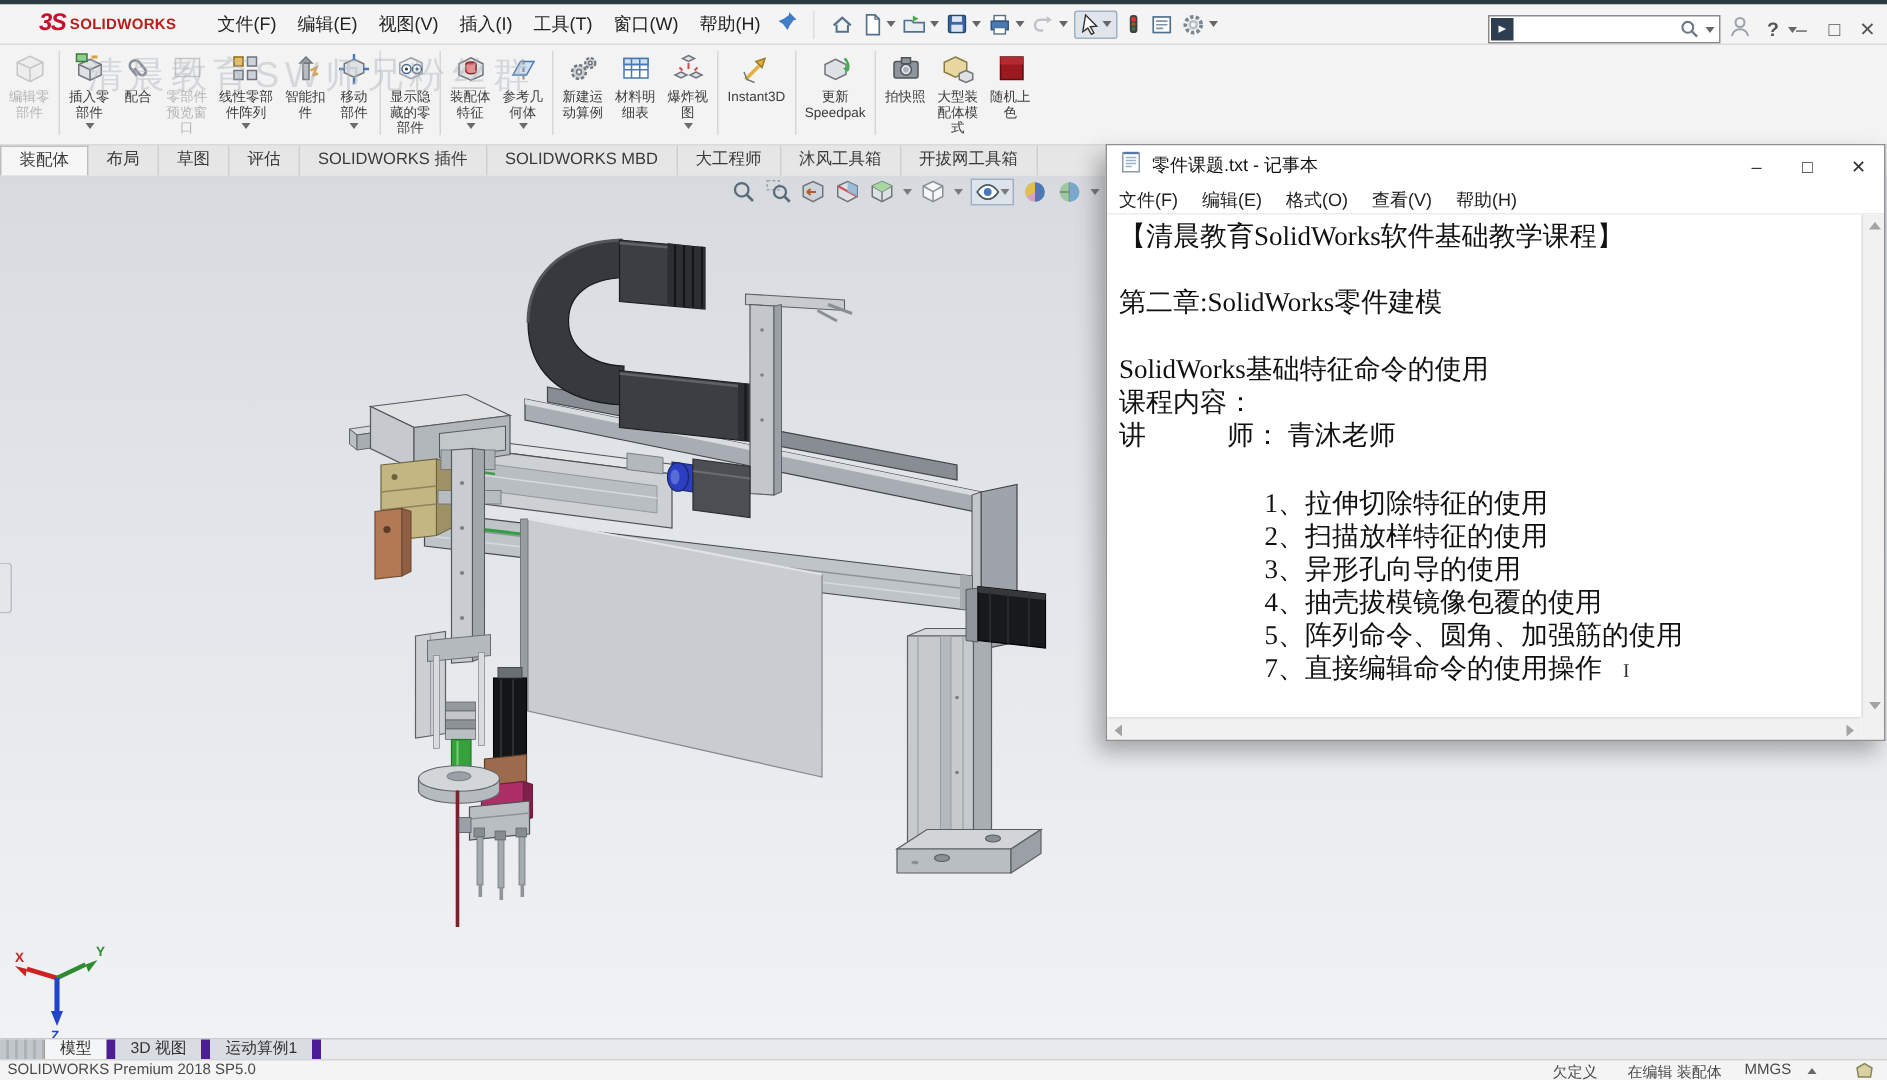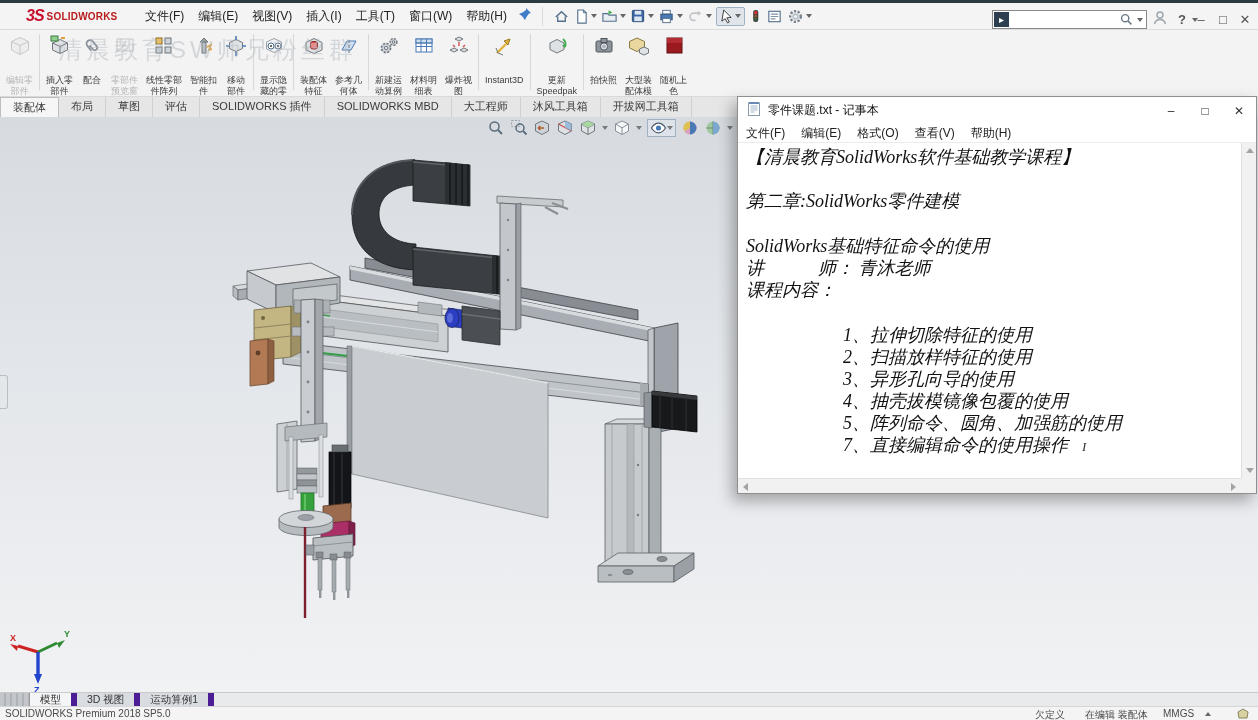--- a/index.html
+++ b/index.html
@@ -21,21 +21,21 @@
   .doctitle { position:absolute; left:815px; top:3px; line-height:27px; font-size:12px; color:#444; }
   .search { position:absolute; left:992px; top:7px; width:155px; height:19px; background:#fff; border:1px solid #8a8a8a; display:flex; align-items:center; }
   .search .swicon { width:15px; height:15px; background:#2d3e50; color:#fff; font-size:10px; text-align:center; line-height:15px; margin:0 3px 0 1px; }
   .search .ph { color:#8a8a8a; font-size:12px; flex:1;margin-top:45px; }
   .help-q { position:absolute; left:1178px; top:3px; line-height:27px; font-size:13px; color:#555; font-weight:bold;}
   .user-ico { position:absolute; left:1152px; top:7px; }
   .winbtns { position:absolute; right:2px; top:3px; display:flex; height:27px; align-items:center; }
   .winbtns .wb { width:22px; text-align:center; color:#555; font-size:13px; }
   
   .ribbon { position:absolute; left:0; top:30px; width:1258px; height:66px; background:#f3f3f3; display:flex; align-items:flex-start; padding-left:2px; }
-  .rbtn { display:flex; flex-direction:column; align-items:center; padding:4px 4px 0 4px;gap:16px; }
+  .rbtn { display:flex; flex-direction:column; align-items:center; padding:4px 4px 0 4px; }
   .rbtn .ricon { height:23px; display:flex; align-items:center; }
   .rbtn .rlbl { font-size:9px; line-height:10.5px; color:#3c3c3c; text-align:center; white-space:pre-line; margin-top:2px; }
   .rbtn .rcaret { width:0;height:0;border-left:3px solid transparent;border-right:3px solid transparent;border-top:4px solid #6b6b6b; margin-top:2px;}
   .rbtn.disabled { filter:grayscale(1); opacity:.35; }
   .rsep { width:1px; height:56px; background:#d7d7d7; margin:4px 2px 0 2px; }
   .watermark { position:absolute; left:58px; top:34px; font-size:24px; color:#aeb6bd; opacity:.45; letter-spacing:4px; z-index:40; pointer-events:none; }
   
   .cmdtabs { position:absolute; left:0; top:96px; width:1258px; height:21px; background:#e6e6e6; border-top:1px solid #dadada; display:flex; font-size:11px; color:#3a3a3a; }
   .ctab { padding:0 12px; line-height:19px; border-right:1px solid #d0d0d0; }
   .ctab.active { background:#f6f6f6; border:1px solid #bdbdbd; border-bottom:none; line-height:18px; }
@@ -48,21 +48,21 @@
   
   .notepad { position:absolute; left:737px; top:96px; width:520px; height:398px; background:#fff; border:1px solid #8f8f8f; box-shadow:-5px 7px 14px rgba(0,0,0,.30); z-index:60; }
   .np-title { height:27px; display:flex; align-items:center; background:#fff; }
   .np-title .np-ico { margin:0 6px 0 8px; }
   .np-title .np-name { font-size:12px; color:#111; flex:1; }
   .np-title .np-btn { width:34px; text-align:center; font-size:12px; color:#333; }
   .np-menu { height:19px; display:flex; align-items:center; background:#fff; border-bottom:1px solid #ececec;}
   .np-menu .np-mi { font-size:12px; color:#222; padding:0 8px; }
   .np-body { position:relative; height:350px; }
   .np-text { position:absolute; left:0; top:0; right:15px; bottom:15px; overflow:hidden; padding:2px 2px 0 8px; font-family:"Liberation Serif","DejaVu Serif",serif; font-size:18px; color:#111; }
-  .ln { height:22.2px; white-space:pre;font-style:italic; }
+  .ln { height:22.2px; white-space:pre; }
   .ln.indent { padding-left:97px; }
   .ibeam { font-size:13px; color:#333; margin-left:14px; font-family:"Liberation Serif",serif;}
   .np-vscroll { position:absolute; right:0; top:0; width:15px; bottom:15px; background:#f1f1f1; border-left:1px solid #e0e0e0;}
   .np-hscroll { position:absolute; left:0; bottom:0; right:15px; height:15px; background:#f1f1f1; border-top:1px solid #e0e0e0;}
   .np-corner { position:absolute; right:0; bottom:0; width:15px; height:15px; background:#f1f1f1; }
   .arr { position:absolute; width:0; height:0; }
   .arr.up { left:4px; top:5px; border-left:4px solid transparent; border-right:4px solid transparent; border-bottom:5px solid #a3a3a3; }
   .arr.down { left:4px; bottom:5px; border-left:4px solid transparent; border-right:4px solid transparent; border-top:5px solid #a3a3a3; }
   .arr.left { left:5px; top:4px; border-top:4px solid transparent; border-bottom:4px solid transparent; border-right:5px solid #a3a3a3; }
   .arr.right { right:5px; top:4px; border-top:4px solid transparent; border-bottom:4px solid transparent; border-left:5px solid #a3a3a3; }
@@ -664,22 +664,22 @@
       <span class="np-mi">查看(V)</span>
       <span class="np-mi">帮助(H)</span>
     </div>
     <div class="np-body">
       <div class="np-text">
         <div class="ln">【清晨教育SolidWorks软件基础教学课程】</div>
         <div class="ln"></div>
         <div class="ln">第二章:SolidWorks零件建模</div>
         <div class="ln"></div>
         <div class="ln">SolidWorks基础特征命令的使用</div>
+        <div class="ln">课程内容：</div>
         <div class="ln">讲　　　师： 青沐老师</div>
-        <div class="ln">课程内容：</div>
         <div class="ln"></div>
         <div class="ln indent">1、拉伸切除特征的使用</div>
         <div class="ln indent">2、扫描放样特征的使用</div>
         <div class="ln indent">3、异形孔向导的使用</div>
         <div class="ln indent">4、抽壳拔模镜像包覆的使用</div>
         <div class="ln indent">5、阵列命令、圆角、加强筋的使用</div>
         <div class="ln indent"><span>7、直接编辑命令的使用操作</span><span class="ibeam">I</span></div>
       </div>
       <div class="np-vscroll">
           <span class="arr up"></span>

